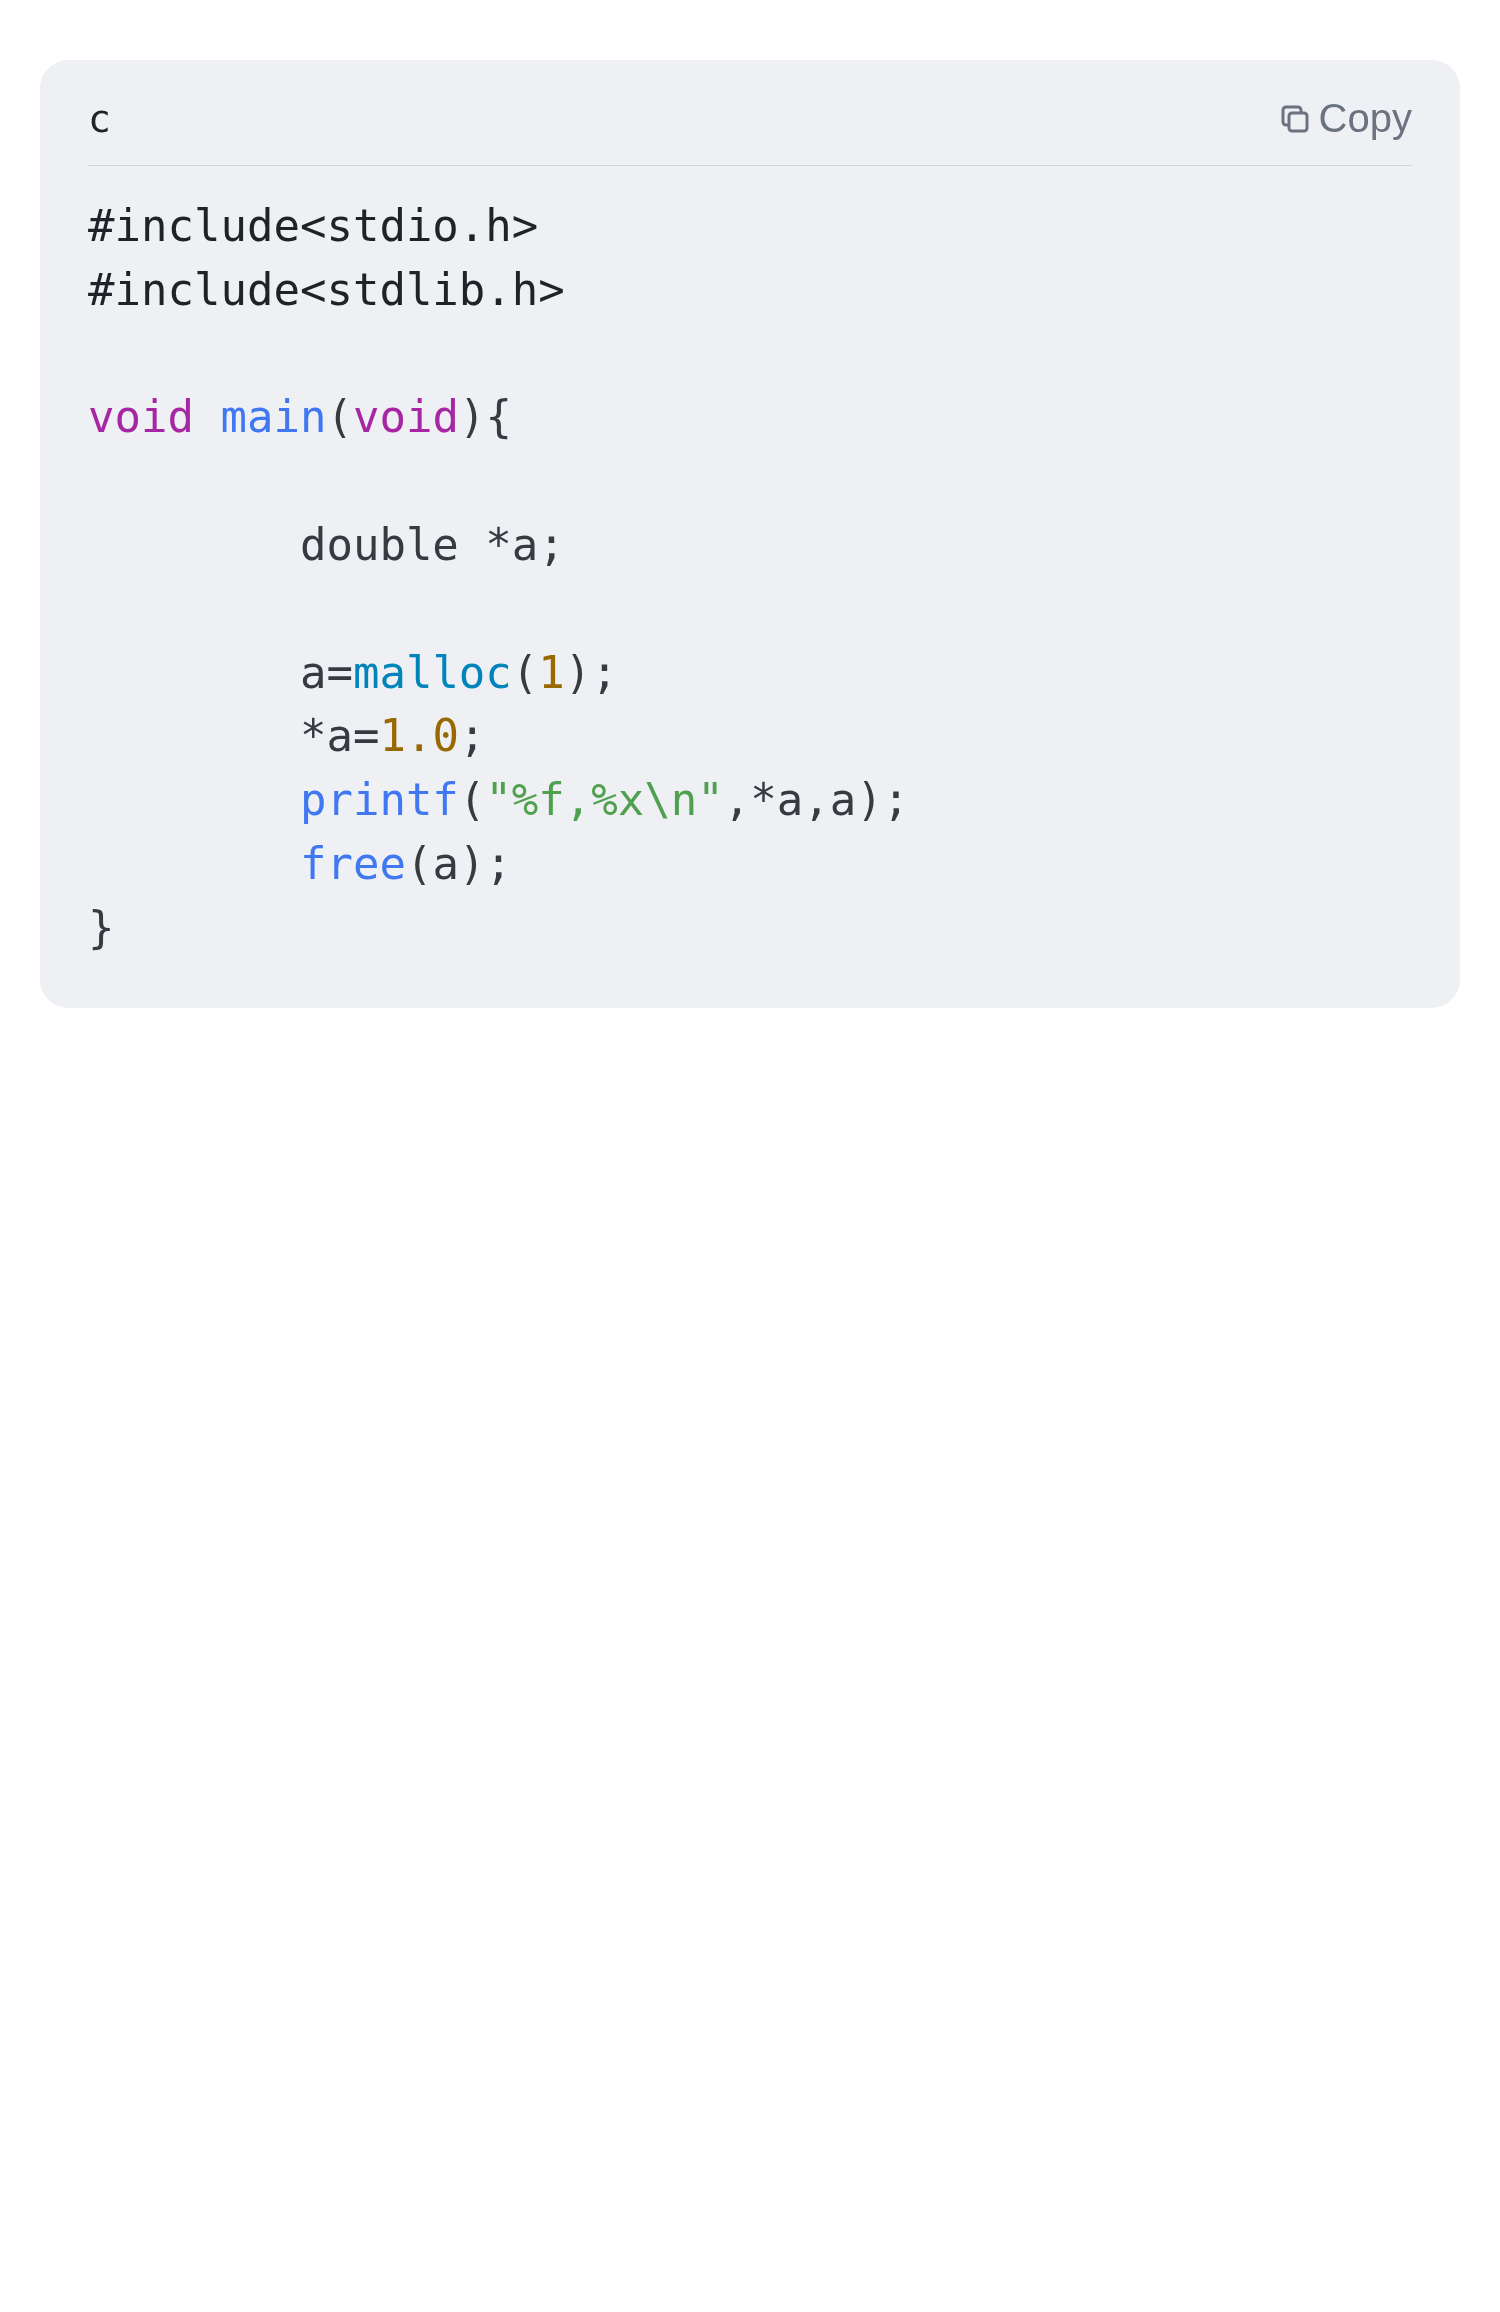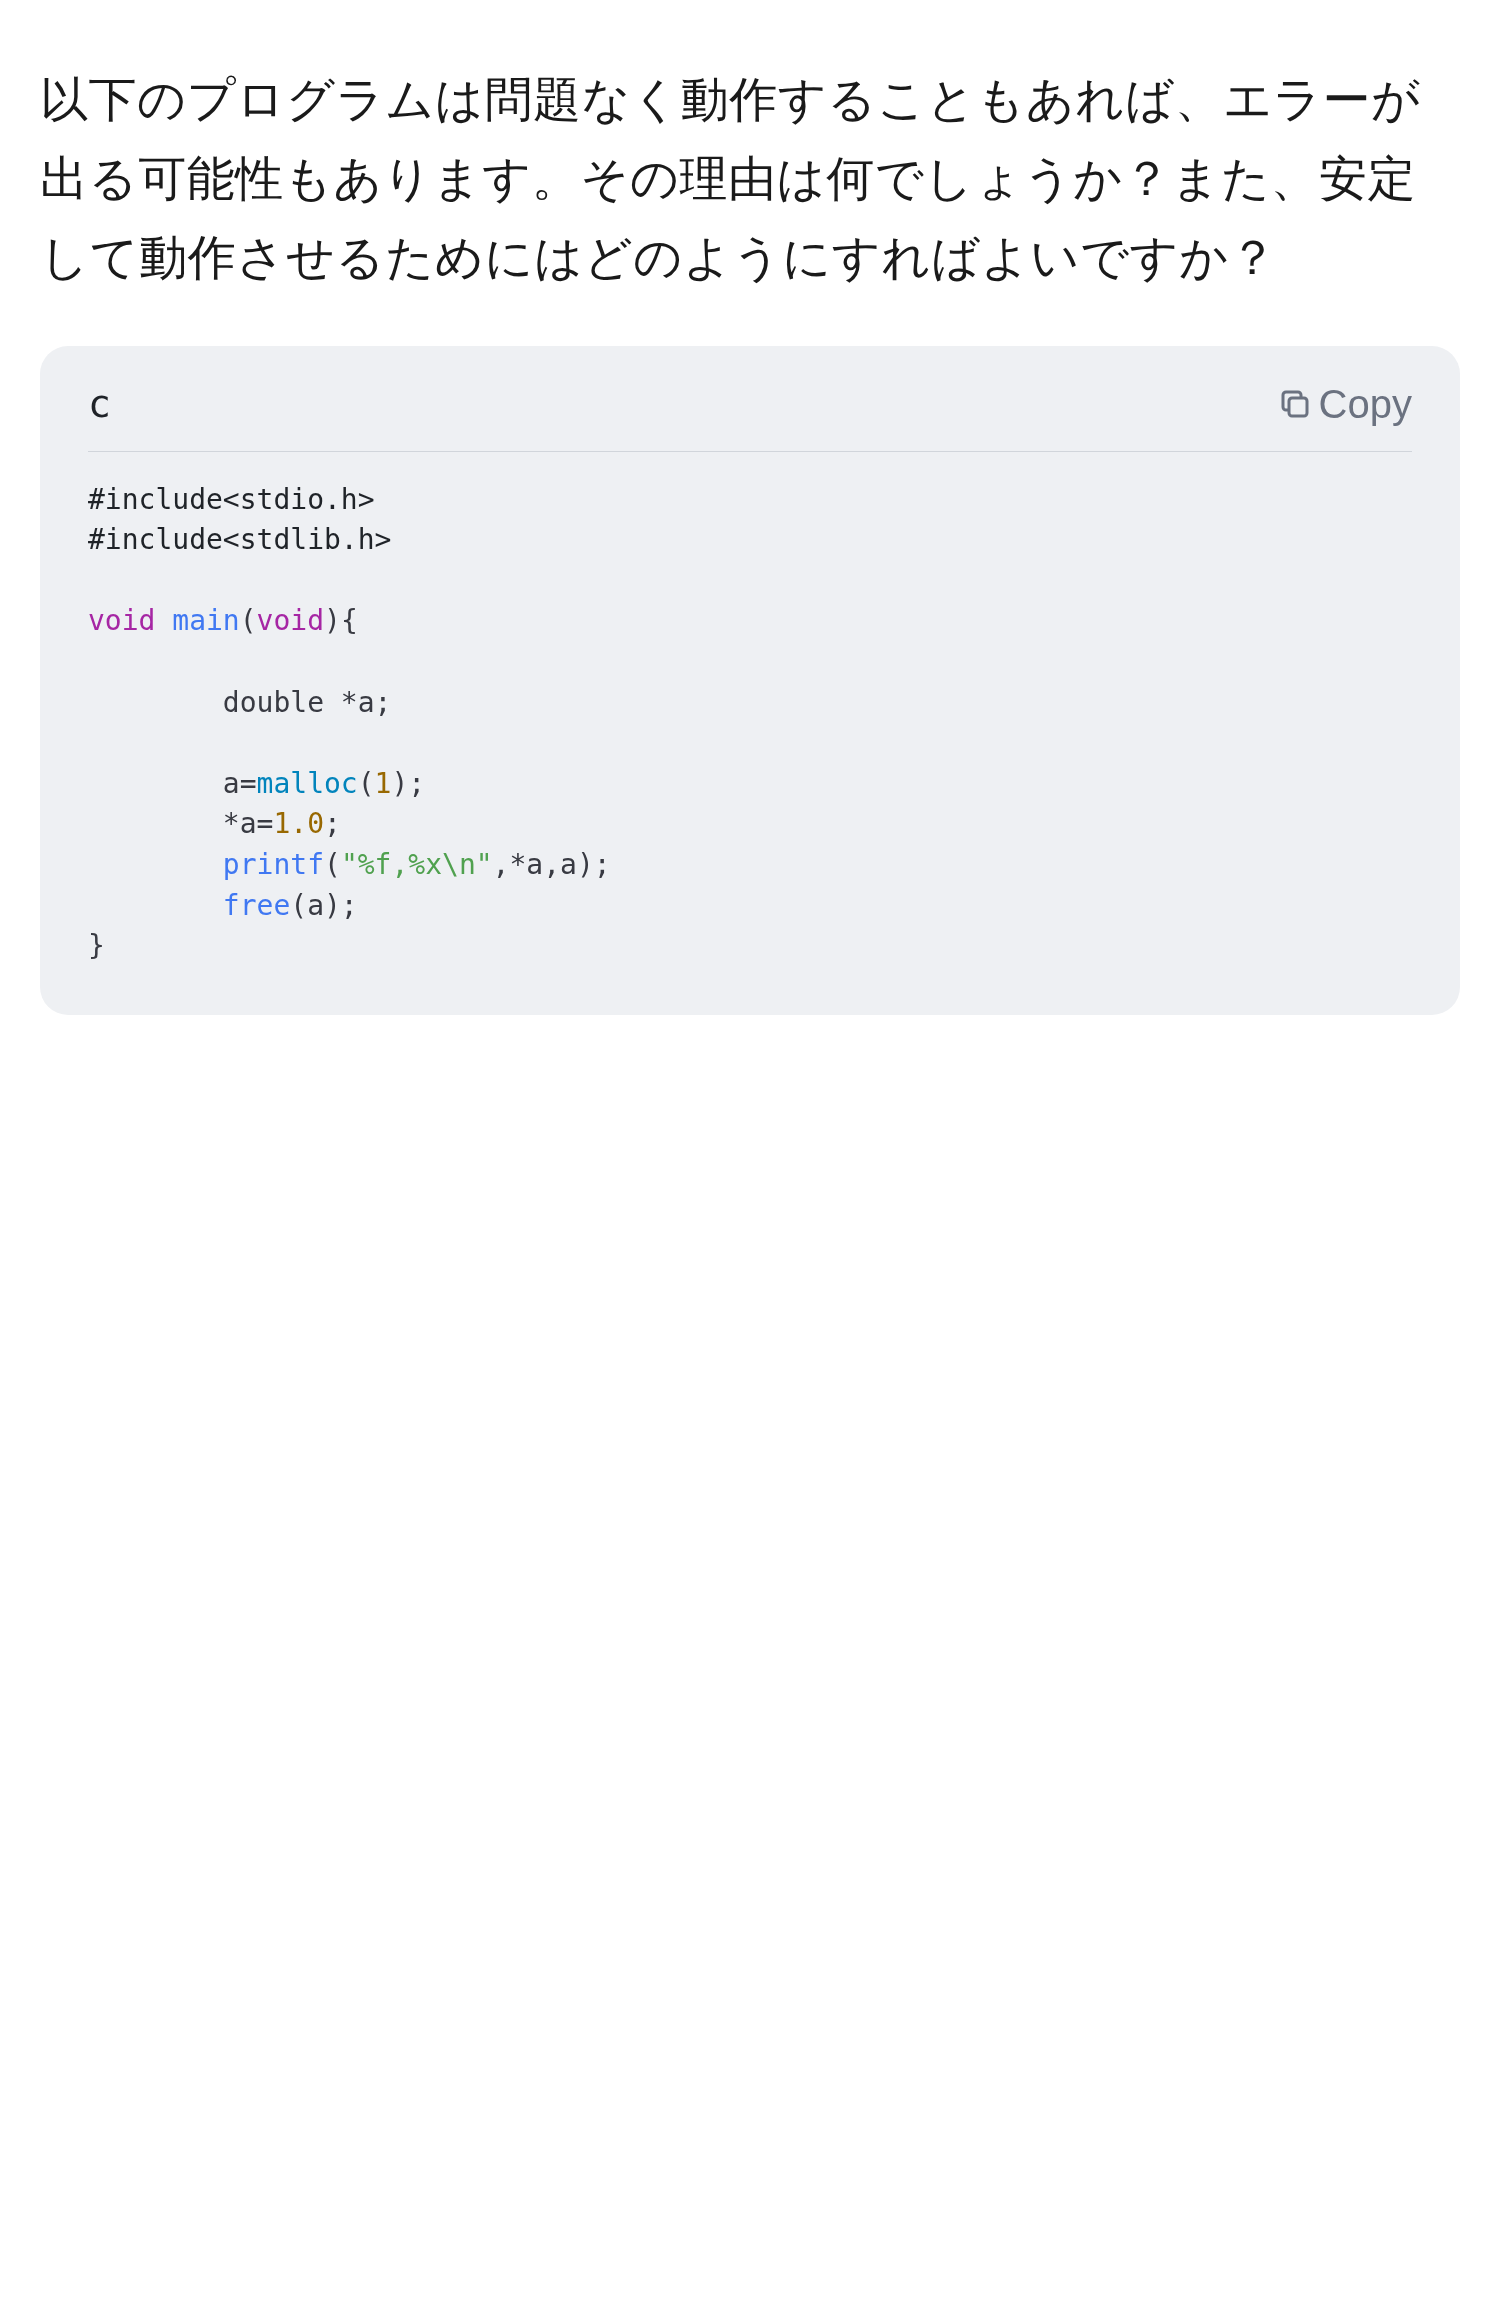--- a/index.html
+++ b/index.html
@@ -65,41 +65,40 @@
     stroke-width: 2;
   }
   .code-divider {
     height: 1px;
     background: #d1d5db;
     margin: 0 48px;
   }
   .code-body {
     padding: 28px 48px 48px 48px;
     font-family: ui-monospace, SFMono-Regular, "SF Mono", Menlo, Consolas, monospace;
-    font-size: 28px;
+    font-size: 44px;
     line-height: 1.45;
     color: #1f2328;
     white-space: pre;
     overflow-x: auto;
   }
   .tok-pp   { color: #1f2328; }           
   .tok-kw   { color: #a626a4; }           
   .tok-fn   { color: #4078f2; }           
   .tok-fn2  { color: #0184bc; }           
   .tok-num  { color: #986801; }           
   .tok-str  { color: #50a14f; }           
   .tok-punc { color: #383a42; }           
   .tok-def  { color: #383a42; }           
 </style>
 </head>
 <body>
 
 <div class="page">
 
-  <div class="question">以下のプログラムは問題なく動作することもあれば、エラーが出る可能性もあります。その理由は何でしょうか？また、安定して動作させるためにはどのようにすればよいですか？</div>
 
   <div class="code-block">
     <div class="code-header">
       <span class="code-lang">c</span>
       <button class="copy-btn">
         <span class="copy-icon">
           <svg viewBox="0 0 24 24">
             <rect x="8" y="8" width="12" height="12" rx="2"></rect>
             <path d="M16 8V6a2 2 0 0 0-2-2H6a2 2 0 0 0-2 2v8a2 2 0 0 0 2 2h2"></path>
           </svg>

